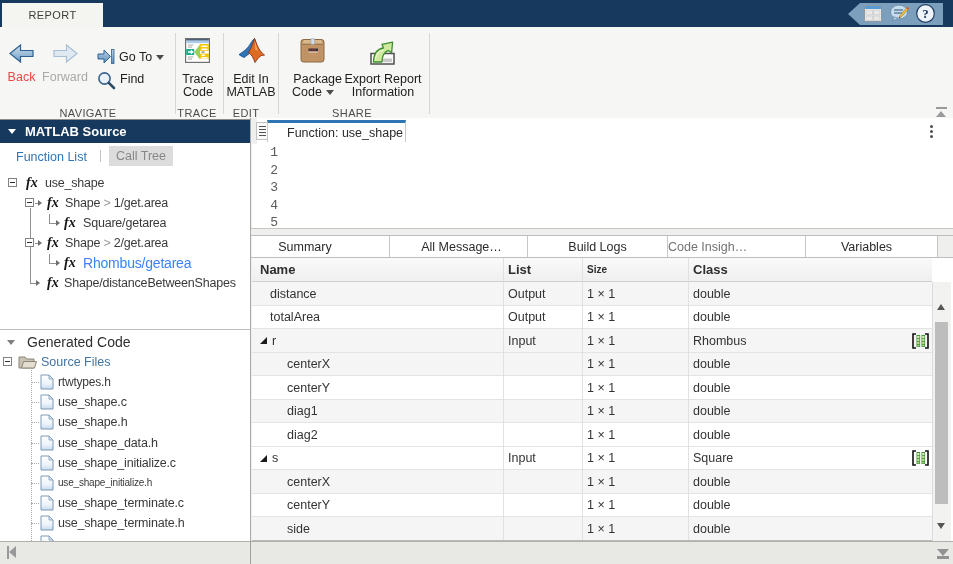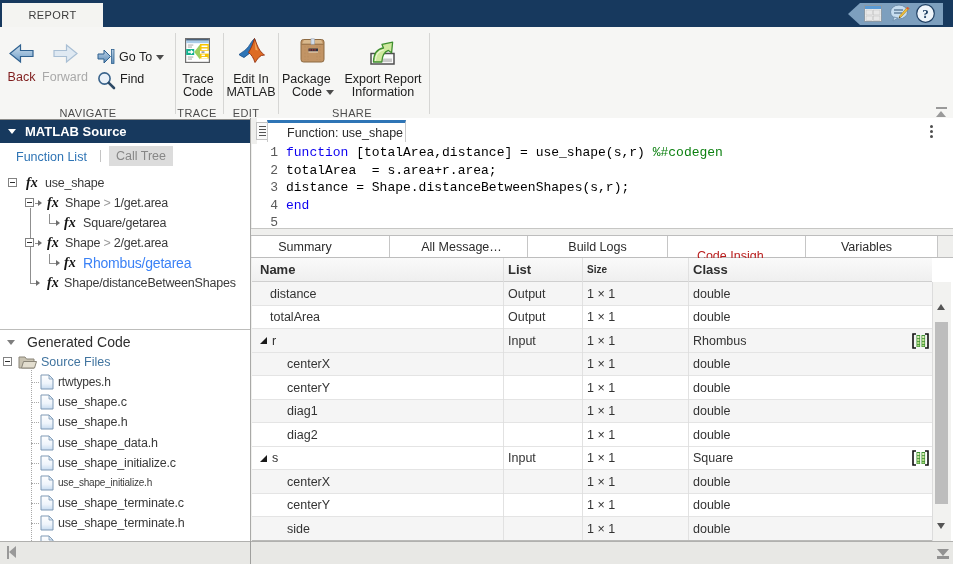--- a/index.html
+++ b/index.html
@@ -63,21 +63,21 @@
       <linearGradient id="bk" x1="0" y1="0" x2="0" y2="1">
   <stop offset="0" stop-color="#cfe0ee"></stop>
         <stop offset="1" stop-color="#6e9dc7"></stop>
       </linearGradient>
     </defs>
  <path d="M24 7.5 L11.5 7.5 L11.5 2 L1 10.5 L11.5 19 L11.5 13.5 L24 13.5 Z" fill="url(#bk)" stroke="#2f618f" stroke-width="1.2"></path>
 </svg>
 <svg class="a" style="left:53px;top:43px" width="25" height="21" viewBox="0 0 25 21">
  <path d="M1 7.5 L13.5 7.5 L13.5 2 L24 10.5 L13.5 19 L13.5 13.5 L1 13.5 Z" fill="#dfe9f2" stroke="#a9bfd4" stroke-width="1.2"></path>
 </svg>
-<div class="t" style="left:0px;top:69px;width:43px;text-align:center;font-size:12.5px;color:#7f1d1d">Back</div>
+<div class="t" style="left:0px;top:69px;width:43px;text-align:center;font-size:12.5px;color:#ef4444">Back</div>
 <div class="t" style="left:37px;top:69px;width:56px;text-align:center;font-size:12.5px;color:#a9a9a9">Forward</div>
 
 <svg class="a" style="left:97px;top:48px" width="18" height="17" viewBox="0 0 18 17">
  <defs>
       <linearGradient id="gt" x1="0" y1="0" x2="0" y2="1">
   <stop offset="0" stop-color="#bcd2e6"></stop>
         <stop offset="1" stop-color="#5d8cb8"></stop>
       </linearGradient>
     </defs>
  <path d="M1 6 L7 6 L7 2 L13.5 8.5 L7 15 L7 11 L1 11 Z" fill="url(#gt)" stroke="#2f618f"></path>
@@ -133,21 +133,21 @@
   <line x1="17" y1="8" x2="17" y2="22"></line>
       <line x1="20" y1="8" x2="20" y2="22"></line>
  </g>
  <rect x="11" y="0.8" width="3.4" height="5.4" fill="#d3ddea" stroke="#9aa6b5" stroke-width="0.6"></rect>
  <rect x="8.5" y="10.5" width="9.5" height="3" fill="#2c3240"></rect>
  <rect x="9.3" y="11.3" width="1.5" height="1.2" fill="#c0392b"></rect>
  <rect x="11.8" y="11.3" width="1.5" height="1.2" fill="#c0392b"></rect>
  <rect x="14.3" y="11.3" width="1.5" height="1.2" fill="#c0392b"></rect>
  <rect x="8.5" y="13.5" width="9.5" height="1" fill="#e8dcc8"></rect>
 </svg>
-<div class="t" style="left:282px;top:71px;width:60px;text-align:left;font-size:12.5px;color:#1d1d1d">Package</div>
+<div class="t" style="left:282px;top:71px;width:60px;text-align:right;font-size:12.5px;color:#1d1d1d">Package</div>
 <div class="t" style="left:292px;top:84px;font-size:12.5px;color:#1d1d1d">Code</div>
 <div class="a" style="left:326px;top:90px;width:0;height:0;border-left:4.5px solid transparent;border-right:4.5px solid transparent;border-top:5px solid #4c4c4c"></div>
 
 <svg class="a" style="left:366px;top:36px" width="30" height="29" viewBox="0 0 30 29">
  <rect x="5" y="17.5" width="23" height="10.5" fill="#fbfbfb" stroke="#4f4f4f" stroke-width="1.5"></rect>
  <rect x="7" y="22.5" width="19" height="3.6" fill="#c9c9c9"></rect>
  <path d="M7.5 26 C7.7 17.5 11.5 12.8 17.5 12 L16 8.4 L26.6 6.2 L25.6 16.8 L22.4 14.4 C18.4 15.8 16.2 19.5 15.8 26 Z" fill="#cfe99e" stroke="#3f8f2f" stroke-width="1.3" stroke-linejoin="round"></path>
  <path d="M9.3 25 C9.8 18.5 12.8 14.8 17.8 13.8" fill="none" stroke="#eef7d8" stroke-width="1.1"></path>
 </svg>
 <div class="t" style="left:340px;top:71px;width:86px;text-align:center;font-size:12.5px;color:#1d1d1d">Export Report</div>
@@ -340,38 +340,34 @@
 <div class="a" style="left:258.5px;top:135px;width:7px;height:1px;background:#555"></div>
 <div class="a" style="left:267px;top:120px;width:139px;height:22px;background:#fff;border-left:1px solid #c9c9c9;border-right:1px solid #c9c9c9;border-top:3px solid #2e75b6;box-sizing:border-box"></div>
 <div class="t" style="left:287px;top:125px;font-size:12.5px;color:#2b2b2b">Function: use_shape</div>
 <div class="a" style="left:930px;top:125px;width:3px;height:3px;background:#4e4e4e;border-radius:50%"></div>
 <div class="a" style="left:930px;top:130px;width:3px;height:3px;background:#4e4e4e;border-radius:50%"></div>
 <div class="a" style="left:930px;top:135px;width:3px;height:3px;background:#4e4e4e;border-radius:50%"></div>
 <div class="a" style="left:252px;top:144px;width:701px;height:88px;background:#fff;font-family:'Liberation Mono',monospace;font-size:13px;line-height:17.5px;white-space:pre"><div style="position:absolute;left:0;top:0;width:26px;text-align:right;color:#5a5a5a">1
 2
 3
 4
-5</div><div style="position:absolute;left:34px;top:0;color:#000"><span style="color:#0d00f0">function</span> [totalArea,distance] = use_shape(s,r) <span style="color:#0c8010">%#codegen</span>
-totalArea  = s.area+r.area;
-distance = Shape.distanceBetweenShapes(s,r);
-<span style="color:#0d00f0">end</span>
-</div></div>
+5</div></div>
 
 <div class="a" style="left:251px;top:228px;width:702px;height:1px;background:#c6c6c4"></div>
 <div class="a" style="left:251px;top:229px;width:702px;height:6px;background:#efefed"></div>
 <div class="a" style="left:251px;top:235px;width:702px;height:23px;background:#efefed;border-top:1px solid #bdbdbd;border-bottom:1px solid #bdbdbd;box-sizing:border-box"></div>
 <div class="a" style="left:252px;top:236px;width:137px;height:21px;background:#fff;border-right:1px solid #c6c6c6"></div>
 <div class="a" style="left:390px;top:236px;width:137px;height:21px;background:#fff;border-right:1px solid #c6c6c6"></div>
 <div class="a" style="left:528px;top:236px;width:139px;height:21px;background:#fff;border-right:1px solid #c6c6c6"></div>
 <div class="a" style="left:668px;top:236px;width:137px;height:21px;background:#fff;border-right:1px solid #c6c6c6"></div>
 <div class="a" style="left:806px;top:236px;width:131px;height:21px;background:#fff;border-right:1px solid #c6c6c6"></div>
 <div class="t" style="left:252px;top:239px;width:106px;text-align:center;font-size:12.5px;color:#2b2b2b">Summary</div>
 <div class="t" style="left:390px;top:239px;width:143px;text-align:center;font-size:12.5px;color:#2b2b2b">All Message…</div>
 <div class="t" style="left:528px;top:239px;width:139px;text-align:center;font-size:12.5px;color:#2b2b2b">Build Logs</div>
-<div class="t" style="left:668px;top:248px;width:137px;text-align:center;font-size:12.5px;color:#b91c1c">Code Insigh…</div>
+<div class="t" style="left:668px;top:239px;width:137px;text-align:left;font-size:12.5px;color:#737373">Code Insigh…</div>
 <div class="t" style="left:806px;top:239px;width:121px;text-align:center;font-size:12.5px;color:#2b2b2b">Variables</div>
 
 <div class="a" style="left:252px;top:258px;width:680px;height:24px;background:linear-gradient(#fafafa,#efefef);border-bottom:1px solid #cfcfcf;box-sizing:border-box"></div>
 <div class="t" style="left:260px;top:262px;font-size:13px;font-weight:bold;color:#2e2e2e">Name</div>
 <div class="t" style="left:508px;top:262px;font-size:13px;font-weight:bold;color:#2e2e2e">List</div>
 <div class="t" style="left:587px;top:262px;font-size:10px;font-weight:bold;color:#2e2e2e">Size</div>
 <div class="t" style="left:693px;top:262px;font-size:13px;font-weight:bold;color:#2e2e2e">Class</div>
 <div class="a" style="left:252px;top:282.0px;width:680px;height:23.5px;background:#f5f5f5;border-bottom:1px solid #e4e4e4;box-sizing:border-box"></div>
 <div class="t" style="left:270px;top:285.8px;font-size:12.5px;color:#333">distance</div>
 <div class="t" style="left:508px;top:285.8px;font-size:12.5px;color:#333">Output</div>

